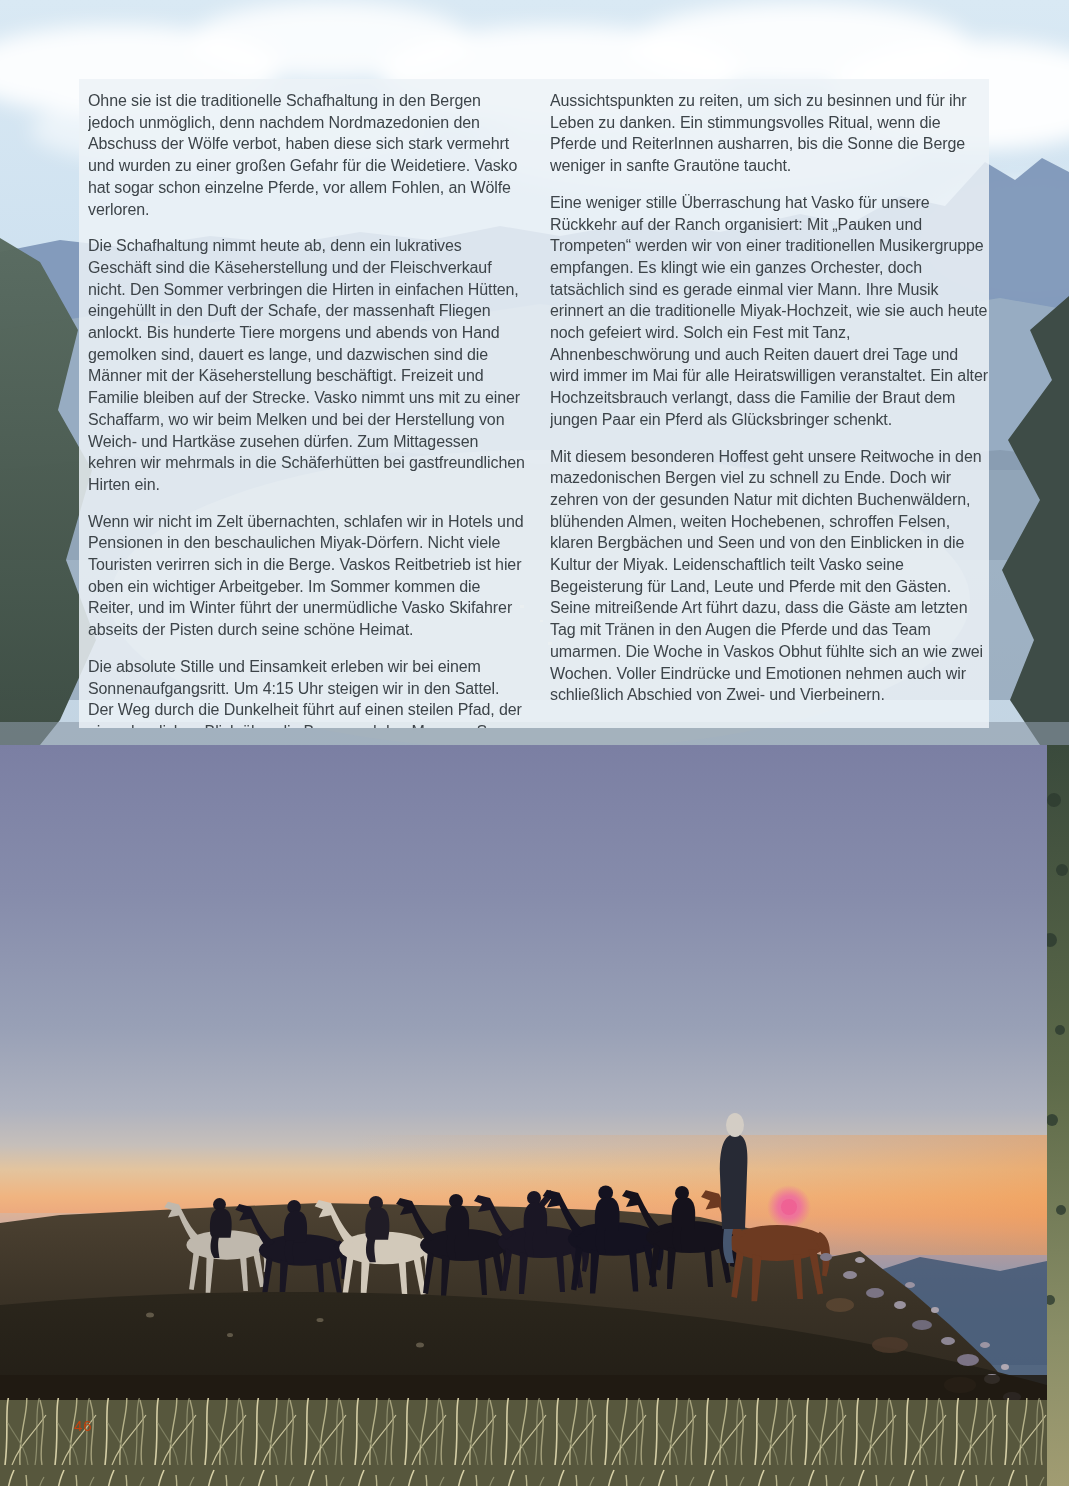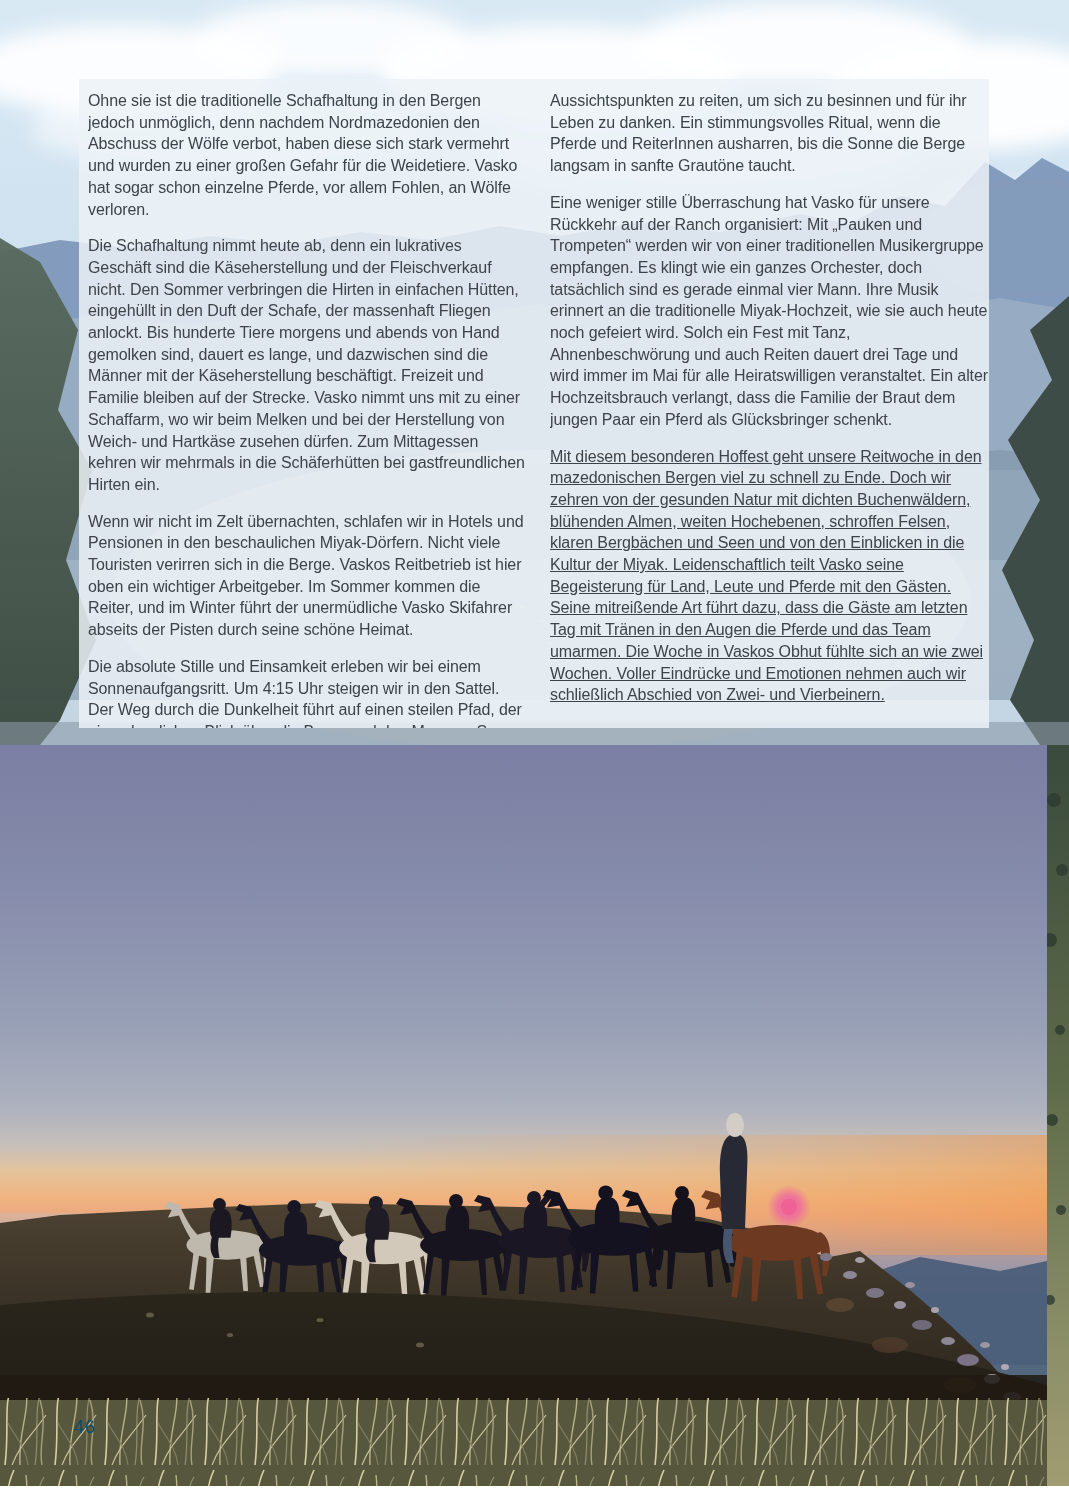--- a/index.html
+++ b/index.html
@@ -13,24 +13,24 @@
   .panel {
     position:absolute; left:79px; top:79px; width:910px; height:649px;
     background:rgba(236,242,247,0.85);
     display:flex; gap:23px; padding:11px 0 0 9px; box-sizing:border-box;
   }
   .col {
     width:441px; color:#3d4449; font-size:16px; line-height:21.7px;
     letter-spacing:-0.1px; overflow:hidden;
   }
   .col p { margin:0 0 15px 0; }
-  .col p.tight { margin-bottom:8px;text-decoration:underline; }
+  .col p.tight { margin-bottom:8px; }
   .pagenum {
-    position:absolute; left:74px; top:1417px; color:#0c4a6e;
-    font-size:18px; letter-spacing:1px;
+    position:absolute; left:74px; top:1417px; color:#c2410c;
+    font-size:15px; letter-spacing:1px;
   }
   .bottom-margin {
     position:absolute; left:0; top:1486px; width:1069px; height:14px;
     background:#ffffff;
   }
 </style>
 </head>
 <body>
 
 <div class="page">
@@ -112,21 +112,21 @@
   </svg>
 
   <div class="panel">
     <div class="col">
       <p>Ohne sie ist die traditionelle Schafhaltung in den Bergen jedoch unmöglich, denn nachdem Nordmazedonien den Abschuss der Wölfe verbot, haben diese sich stark vermehrt und wurden zu einer großen Gefahr für die Weidetiere. Vasko hat sogar schon einzelne Pferde, vor allem Fohlen, an Wölfe verloren.</p>
       <p>Die Schafhaltung nimmt heute ab, denn ein lukratives Geschäft sind die Käseherstellung und der Fleischverkauf nicht. Den Sommer verbringen die Hirten in einfachen Hütten, eingehüllt in den Duft der Schafe, der massenhaft Fliegen anlockt. Bis hunderte Tiere morgens und abends von Hand gemolken sind, dauert es lange, und dazwischen sind die Männer mit der Käseherstellung beschäftigt. Freizeit und Familie bleiben auf der Strecke. Vasko nimmt uns mit zu einer Schaffarm, wo wir beim Melken und bei der Herstellung von Weich- und Hartkäse zusehen dürfen. Zum Mittagessen kehren wir mehrmals in die Schäferhütten bei gastfreundlichen Hirten ein.</p>
       <p>Wenn wir nicht im Zelt übernachten, schlafen wir in Hotels und Pensionen in den beschaulichen Miyak-Dörfern. Nicht viele Touristen verirren sich in die Berge. Vaskos Reitbetrieb ist hier oben ein wichtiger Arbeitgeber. Im Sommer kommen die Reiter, und im Winter führt der unermüdliche Vasko Skifahrer abseits der Pisten durch seine schöne Heimat.</p>
       <p>Die absolute Stille und Einsamkeit erleben wir bei einem Sonnenaufgangsritt. Um 4:15 Uhr steigen wir in den Sattel. Der Weg durch die Dunkelheit führt auf einen steilen Pfad, der einen herrlichen Blick über die Berge und den Mavrovo See bietet. Auch die Miyak-Hirten pflegen bei Sonnenaufgang zu bestimmten</p>
     </div>
     <div class="col">
-      <p>Aussichtspunkten zu reiten, um sich zu besinnen und für ihr Leben zu danken. Ein stimmungsvolles Ritual, wenn die Pferde und ReiterInnen ausharren, bis die Sonne die Berge langsam in sanfte Grautöne taucht.</p>
+      <p>Aussichtspunkten zu reiten, um sich zu besinnen und für ihr Leben zu danken. Ein stimmungsvolles Ritual, wenn die Pferde und ReiterInnen ausharren, bis die Sonne die Berge weniger in sanfte Grautöne taucht.</p>
       <p>Eine weniger stille Überraschung hat Vasko für unsere Rückkehr auf der Ranch organisiert: Mit „Pauken und Trompeten“ werden wir von einer traditionellen Musikergruppe empfangen. Es klingt wie ein ganzes Orchester, doch tatsächlich sind es gerade einmal vier Mann. Ihre Musik erinnert an die traditionelle Miyak-Hochzeit, wie sie auch heute noch gefeiert wird. Solch ein Fest mit Tanz, Ahnenbeschwörung und auch Reiten dauert drei Tage und wird immer im Mai für alle Heiratswilligen veranstaltet. Ein alter Hochzeitsbrauch verlangt, dass die Familie der Braut dem jungen Paar ein Pferd als Glücksbringer schenkt.</p>
       <p class="tight">Mit diesem besonderen Hoffest geht unsere Reitwoche in den mazedonischen Bergen viel zu schnell zu Ende. Doch wir zehren von der gesunden Natur mit dichten Buchenwäldern, blühenden Almen, weiten Hochebenen, schroffen Felsen, klaren Bergbächen und Seen und von den Einblicken in die Kultur der Miyak. Leidenschaftlich teilt Vasko seine Begeisterung für Land, Leute und Pferde mit den Gästen. Seine mitreißende Art führt dazu, dass die Gäste am letzten Tag mit Tränen in den Augen die Pferde und das Team umarmen. Die Woche in Vaskos Obhut fühlte sich an wie zwei Wochen. Voller Eindrücke und Emotionen nehmen auch wir schließlich Abschied von Zwei- und Vierbeinern.</p>
 
     </div>
   </div>
 
   <svg class="photo" width="1047" height="741" viewBox="0 0 1047 741">
     <defs>
       <linearGradient id="gDusk" x1="0" y1="0" x2="0" y2="1">
         <stop offset="0" stop-color="#7b7fa3"></stop>

